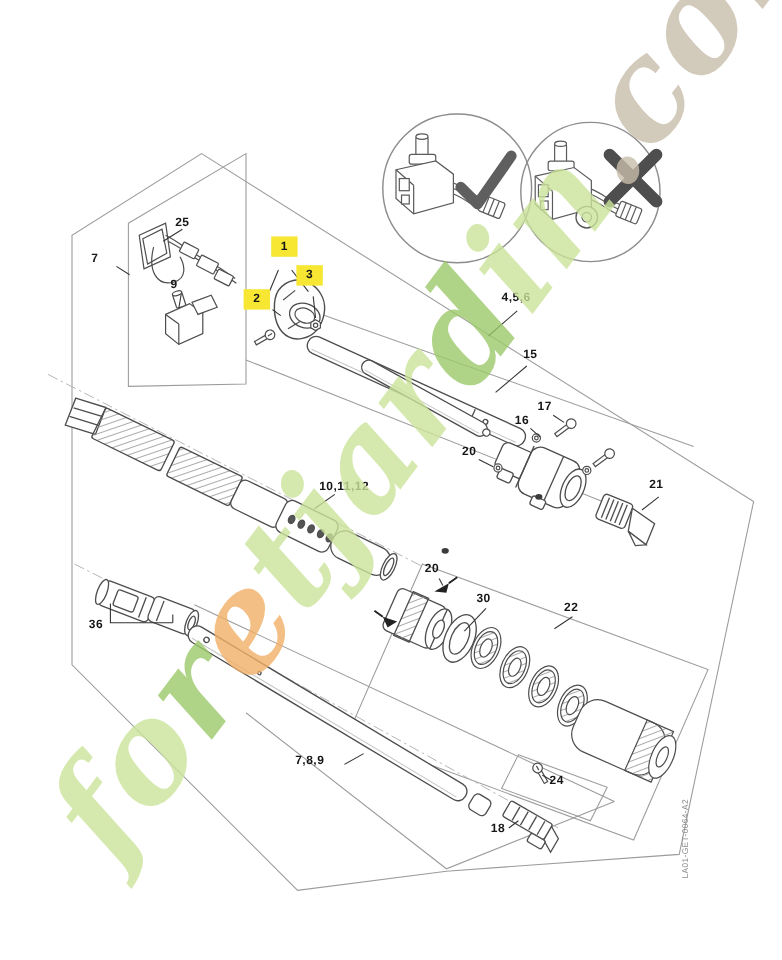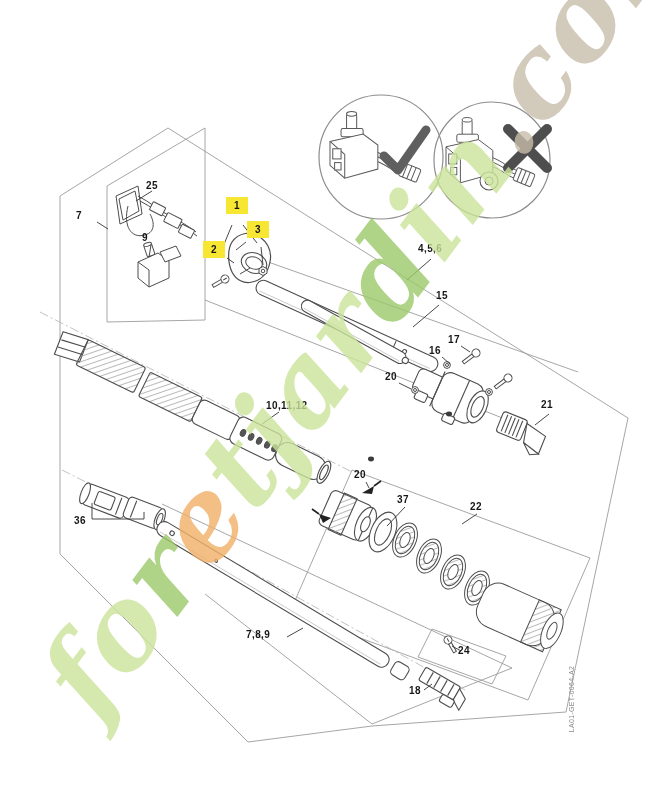--- a/index.html
+++ b/index.html
@@ -315,21 +315,21 @@
   <div class="plabel" style="left:142px;top:232px">9</div>
   <div class="plabel" style="left:418px;top:243px">4,5,6</div>
   <div class="plabel" style="left:436px;top:290px">15</div>
   <div class="plabel" style="left:448px;top:334px">17</div>
   <div class="plabel" style="left:429px;top:345px">16</div>
   <div class="plabel" style="left:385px;top:371px">20</div>
   <div class="plabel" style="left:541px;top:399px">21</div>
   <div class="plabel" style="left:266px;top:400px">10,11,12</div>
   <div class="plabel" style="left:74px;top:515px">36</div>
   <div class="plabel" style="left:354px;top:469px">20</div>
-  <div class="plabel" style="left:397px;top:494px">37</div>
+  <div class="plabel" style="left:397px;top:494px">30</div>
   <div class="plabel" style="left:470px;top:501px">22</div>
   <div class="plabel" style="left:246px;top:629px">7,8,9</div>
   <div class="plabel" style="left:458px;top:645px">24</div>
   <div class="plabel" style="left:409px;top:685px">18</div>
 
   <div class="doccode">LA01-GET-0064-A2</div>
 
   <div class="wm">
     <span class="wl lg">f</span><span class="wl lg">o</span><span class="wl mg">r</span><span class="wl or">e</span><span class="wl lg">t</span><span class="wl lg">j</span><span class="wl lg">a</span><span class="wl lg">r</span><span class="wl mg">d</span><span class="wl lg">i</span><span class="wl lg">n</span><span class="wl tan">.</span><span class="wl tan">c</span><span class="wl tan">o</span><span class="wl tan">m</span>
   </div>

